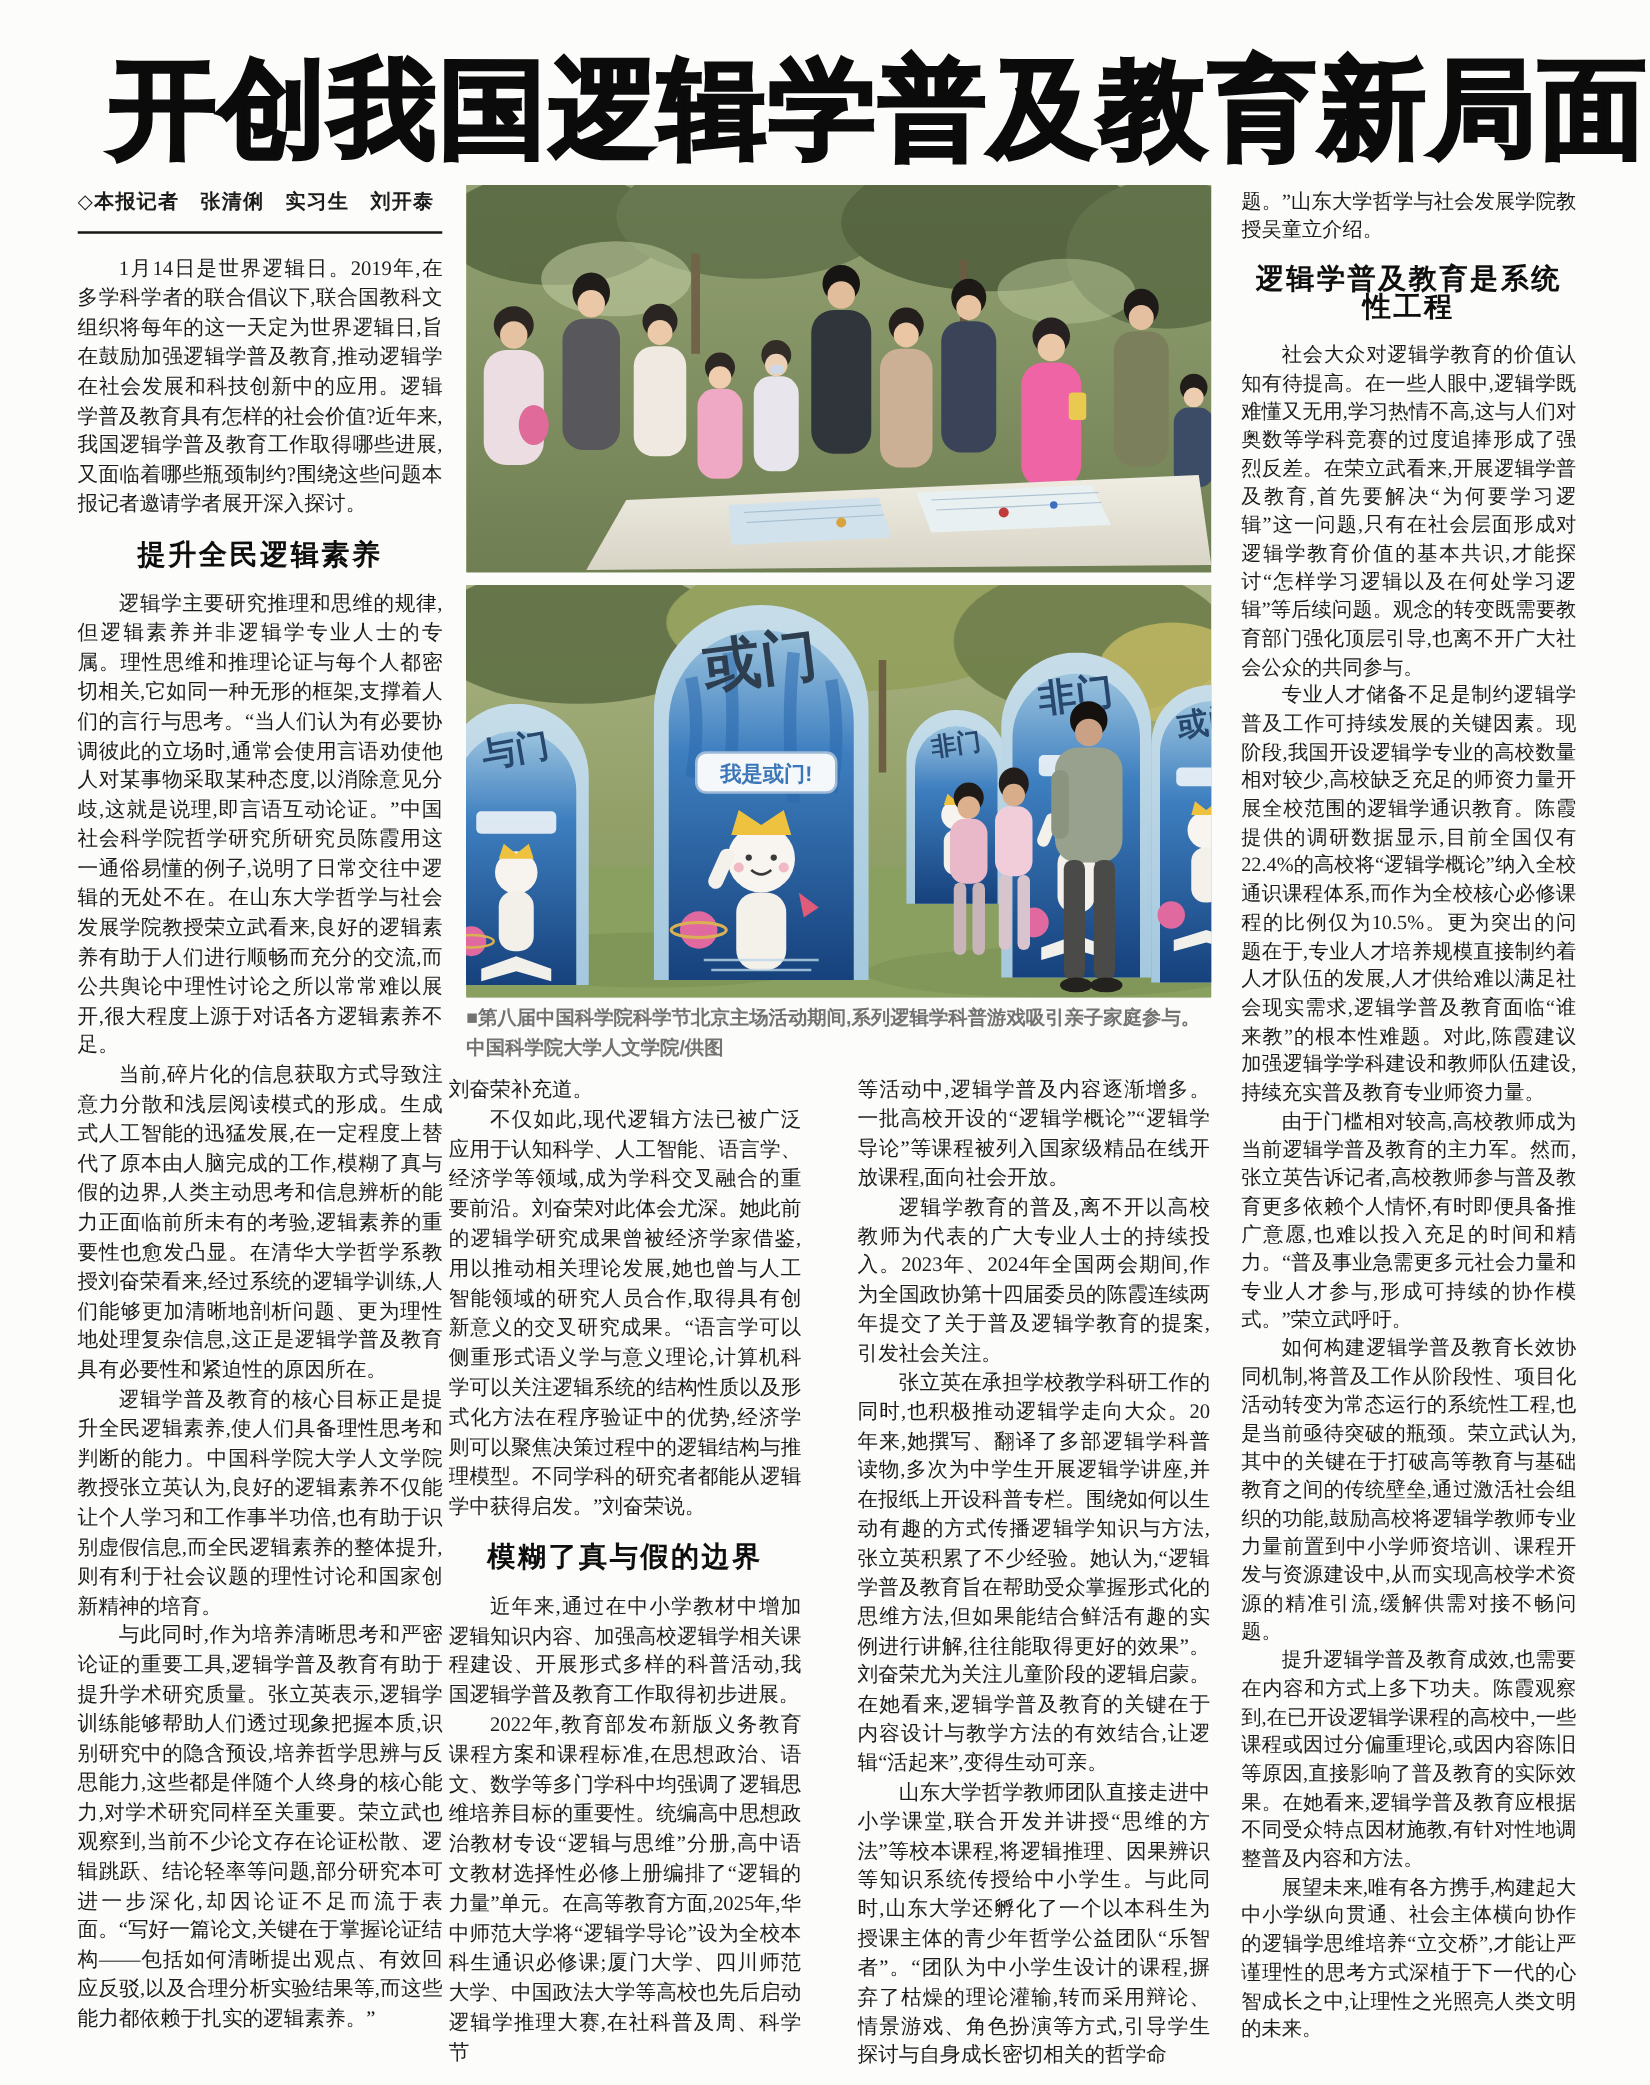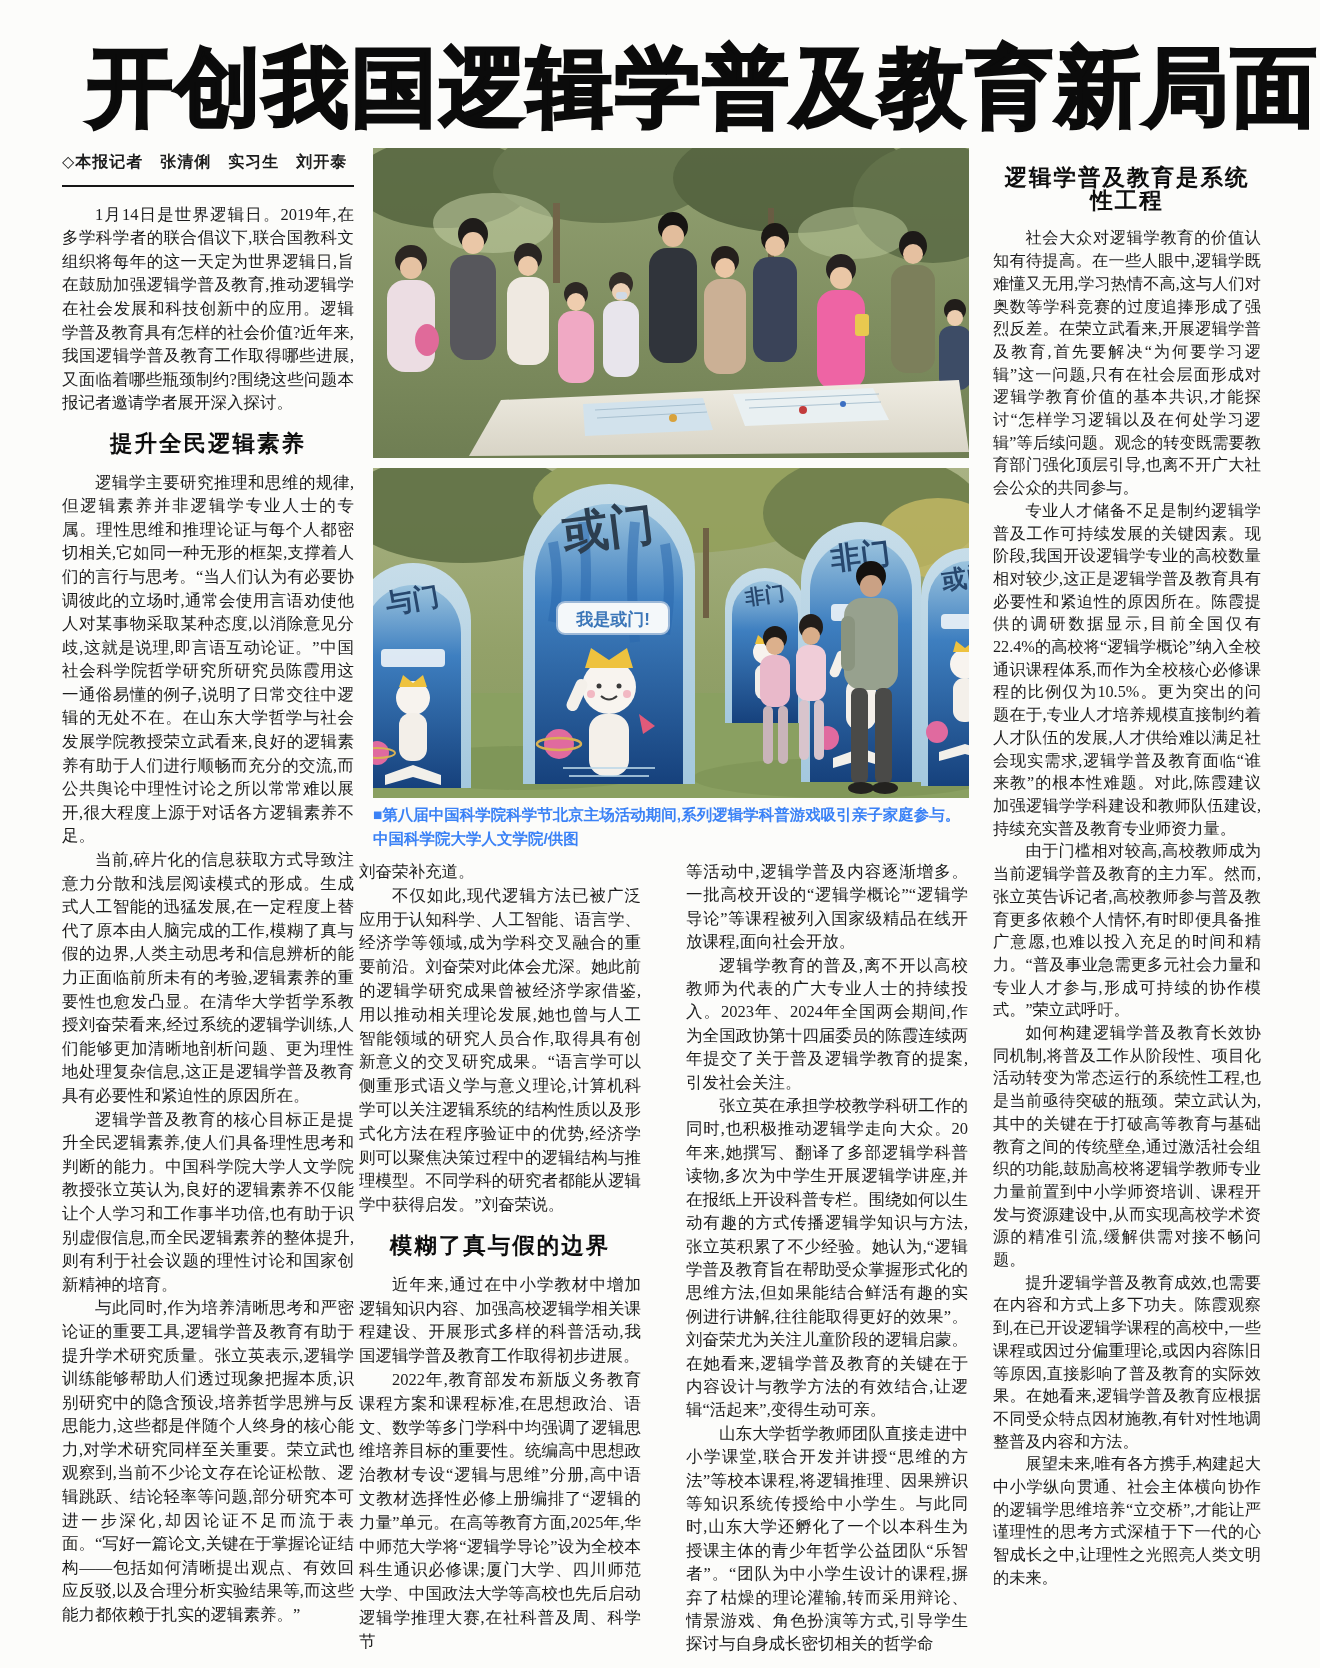--- a/index.html
+++ b/index.html
@@ -17,21 +17,21 @@
   .col4{left:993px;top:150px;width:268px;height:1500px;line-height:22.7px;font-size:16.2px;}
   .byline{font-family:"Liberation Sans","DejaVu Sans",sans-serif;font-weight:bold;font-size:16px;
         letter-spacing:1px;border-bottom:2px solid #161616;padding-bottom:11px;margin-bottom:16px;}
   .subhead{font-family:"Liberation Sans","DejaVu Sans",sans-serif;font-weight:bold;font-size:22.5px;
         text-align:center;letter-spacing:2px;margin:17px 0 15px;color:#0e0e0e;}
   .photo{position:absolute;left:373px;width:596px;overflow:hidden;background:#8e9c6e;}
   .photo1{top:148px;height:310px;}
   .photo2{top:468px;height:330px;}
   .caption{position:absolute;left:373px;top:803px;width:596px;
         font-family:"Liberation Sans","DejaVu Sans",sans-serif;font-weight:bold;
-        font-size:15.5px;line-height:24px;color:#3b82f6;}
+        font-size:15.5px;line-height:24px;color:#737373;}
   .caption .cap2{text-align:left;}
   svg{display:block;}
 </style>
 </head>
 <body>
 
 <div class="page">
 
   <h1 class="headline">开创我国逻辑学普及教育新局面</h1>
 
@@ -306,22 +306,23 @@
   </div>
 
   <div class="col col3">
     <p class="noindent">等活动中,逻辑学普及内容逐渐增多。一批高校开设的“逻辑学概论”“逻辑学导论”等课程被列入国家级精品在线开放课程,面向社会开放。</p>
     <p>逻辑学教育的普及,离不开以高校教师为代表的广大专业人士的持续投入。2023年、2024年全国两会期间,作为全国政协第十四届委员的陈霞连续两年提交了关于普及逻辑学教育的提案,引发社会关注。</p>
     <p>张立英在承担学校教学科研工作的同时,也积极推动逻辑学走向大众。20年来,她撰写、翻译了多部逻辑学科普读物,多次为中学生开展逻辑学讲座,并在报纸上开设科普专栏。围绕如何以生动有趣的方式传播逻辑学知识与方法,张立英积累了不少经验。她认为,“逻辑学普及教育旨在帮助受众掌握形式化的思维方法,但如果能结合鲜活有趣的实例进行讲解,往往能取得更好的效果”。刘奋荣尤为关注儿童阶段的逻辑启蒙。在她看来,逻辑学普及教育的关键在于内容设计与教学方法的有效结合,让逻辑“活起来”,变得生动可亲。</p>
     <p>山东大学哲学教师团队直接走进中小学课堂,联合开发并讲授“思维的方法”等校本课程,将逻辑推理、因果辨识等知识系统传授给中小学生。与此同时,山东大学还孵化了一个以本科生为授课主体的青少年哲学公益团队“乐智者”。“团队为中小学生设计的课程,摒弃了枯燥的理论灌输,转而采用辩论、情景游戏、角色扮演等方式,引导学生探讨与自身成长密切相关的哲学命</p>
   </div>
 
   <div class="col col4">
+    <p class="noindent">题。”山东大学哲学与社会发展学院教授吴童立介绍。</p>
     <h2 class="subhead">逻辑学普及教育是系统性工程</h2>
     <p>社会大众对逻辑学教育的价值认知有待提高。在一些人眼中,逻辑学既难懂又无用,学习热情不高,这与人们对奥数等学科竞赛的过度追捧形成了强烈反差。在荣立武看来,开展逻辑学普及教育,首先要解决“为何要学习逻辑”这一问题,只有在社会层面形成对逻辑学教育价值的基本共识,才能探讨“怎样学习逻辑以及在何处学习逻辑”等后续问题。观念的转变既需要教育部门强化顶层引导,也离不开广大社会公众的共同参与。</p>
-    <p>专业人才储备不足是制约逻辑学普及工作可持续发展的关键因素。现阶段,我国开设逻辑学专业的高校数量相对较少,这正是逻辑学普及教育具有必要性和紧迫性的原因所在。陈霞提供的调研数据显示,目前全国仅有22.4%的高校将“逻辑学概论”纳入全校通识课程体系,而作为全校核心必修课程的比例仅为10.5%。更为突出的问题在于,专业人才培养规模直接制约着人才队伍的发展,人才供给难以满足社会现实需求,逻辑学普及教育面临“谁来教”的根本性难题。对此,陈霞建议加强逻辑学学科建设和教师队伍建设,持续充实普及教育专业师资力量。</p>
+    <p>专业人才储备不足是制约逻辑学普及工作可持续发展的关键因素。现阶段,我国开设逻辑学专业的高校数量相对较少,高校缺乏充足的师资力量开展全校范围的逻辑学通识教育。陈霞提供的调研数据显示,目前全国仅有22.4%的高校将“逻辑学概论”纳入全校通识课程体系,而作为全校核心必修课程的比例仅为10.5%。更为突出的问题在于,专业人才培养规模直接制约着人才队伍的发展,人才供给难以满足社会现实需求,逻辑学普及教育面临“谁来教”的根本性难题。对此,陈霞建议加强逻辑学学科建设和教师队伍建设,持续充实普及教育专业师资力量。</p>
     <p>由于门槛相对较高,高校教师成为当前逻辑学普及教育的主力军。然而,张立英告诉记者,高校教师参与普及教育更多依赖个人情怀,有时即便具备推广意愿,也难以投入充足的时间和精力。“普及事业急需更多元社会力量和专业人才参与,形成可持续的协作模式。”荣立武呼吁。</p>
     <p>如何构建逻辑学普及教育长效协同机制,将普及工作从阶段性、项目化活动转变为常态运行的系统性工程,也是当前亟待突破的瓶颈。荣立武认为,其中的关键在于打破高等教育与基础教育之间的传统壁垒,通过激活社会组织的功能,鼓励高校将逻辑学教师专业力量前置到中小学师资培训、课程开发与资源建设中,从而实现高校学术资源的精准引流,缓解供需对接不畅问题。</p>
     <p>提升逻辑学普及教育成效,也需要在内容和方式上多下功夫。陈霞观察到,在已开设逻辑学课程的高校中,一些课程或因过分偏重理论,或因内容陈旧等原因,直接影响了普及教育的实际效果。在她看来,逻辑学普及教育应根据不同受众特点因材施教,有针对性地调整普及内容和方法。</p>
     <p>展望未来,唯有各方携手,构建起大中小学纵向贯通、社会主体横向协作的逻辑学思维培养“立交桥”,才能让严谨理性的思考方式深植于下一代的心智成长之中,让理性之光照亮人类文明的未来。</p>
   </div>
 
 </div>
 
 </body></html>

